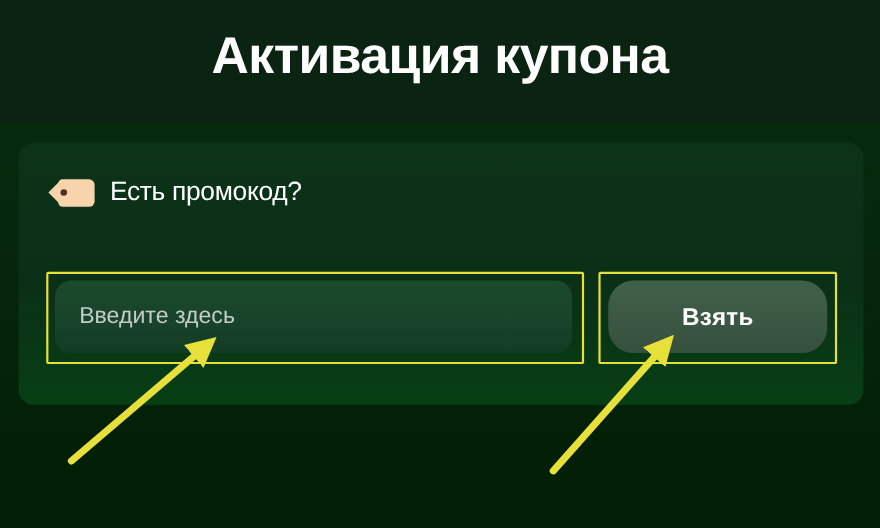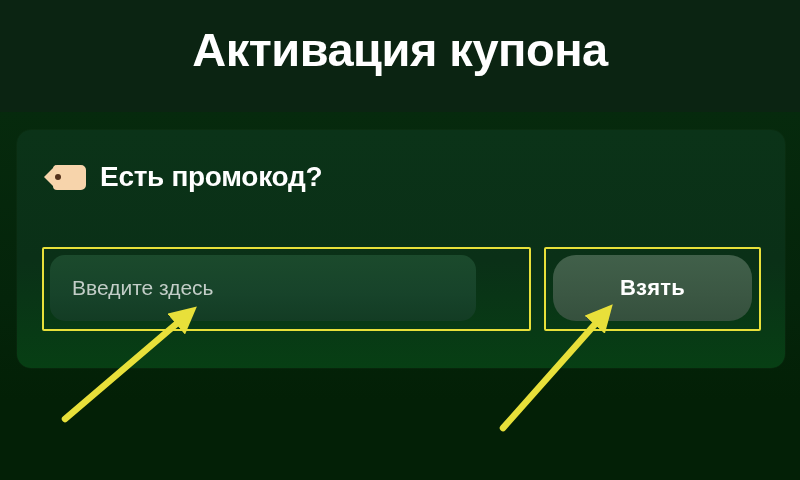--- a/index.html
+++ b/index.html
@@ -99,32 +99,32 @@
     position: absolute;
     left: 11px;
     top: 9.5px;
     width: 6px;
     height: 6px;
     border-radius: 50%;
     background: #53301a;
   }
   #promo-question {
     color: #ffffff;
-    font-size: 28px;
-    font-weight: bold;
+    font-size: 24px;
+    font-weight: normal;
     letter-spacing: -0.3px;
     white-space: nowrap;
   }
 
   
   #promo-input {
     position: absolute;
     left: 50px;
     top: 255px;
-    width: 426px;
+    width: 470px;
     height: 66px;
     background: linear-gradient(180deg, #1b4a2c 0%, #17432a 60%, #133c24 100%);
     border: none;
     border-radius: 15px;
     outline: none;
     color: #e6ecea;
     font-family: "Liberation Sans", sans-serif;
     font-size: 21px;
     padding: 4px 22px;
     box-sizing: border-box;

